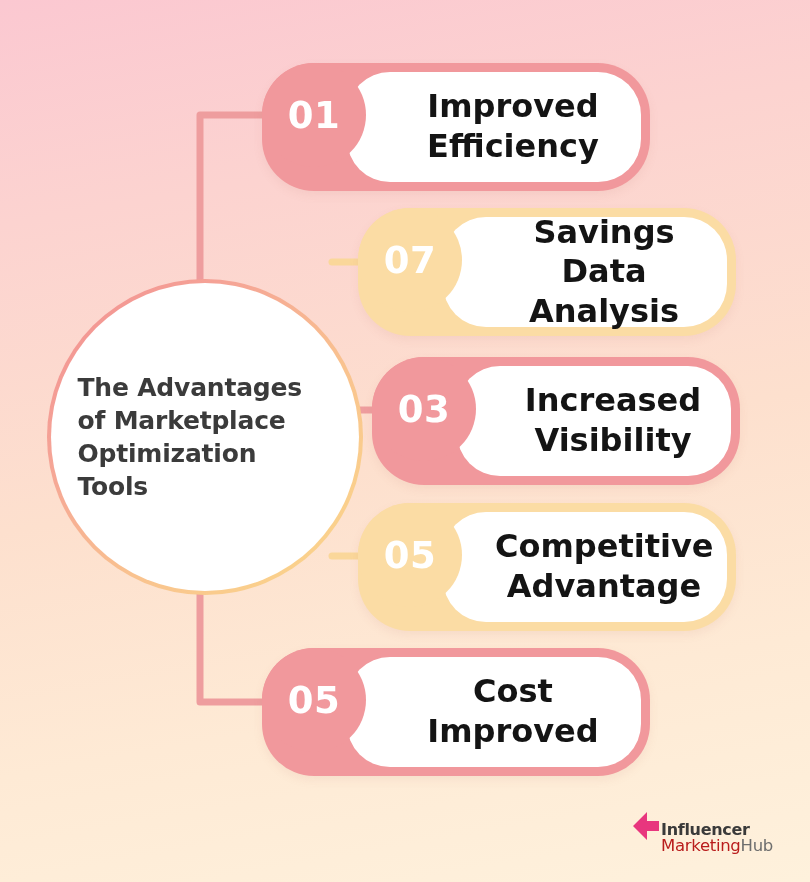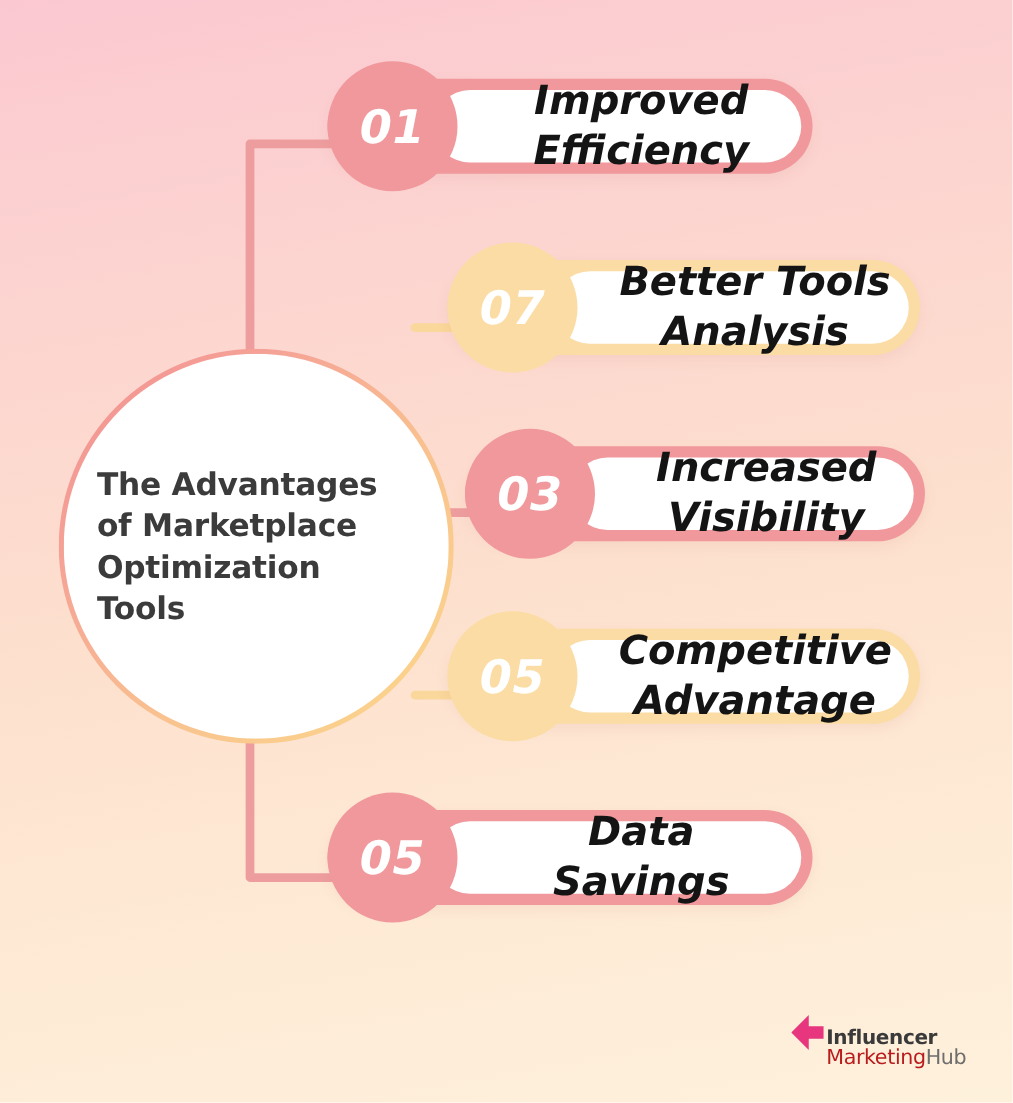--- a/index.html
+++ b/index.html
@@ -33,27 +33,25 @@
     font-size:25px;
     font-weight:bold;
     line-height:1.32;
     color:#3B3B3B;
     letter-spacing:-0.2px;
   }
 
   
   .item {
     position:absolute;
-    height:76px;
+    height:128px;
     border-radius:52px;
     background:var(--accent);
     display:flex;
-    align-items:center;
     box-shadow:0 4px 10px rgba(190,120,110,0.10);
-    font-style:italic;
   }
   .badge {
     width:104px;
     flex:0 0 104px;
     height:104px;
     border-radius:52px;
     background:var(--accent);
     display:flex;
     align-items:center;
     justify-content:center;
@@ -134,42 +132,42 @@
   <div class="item pink" id="item-1">
     <div class="badge">01</div>
     <div class="panel">
       <div class="panel-text">Improved Efficiency</div>
     </div>
   </div>
 
   <div class="item yellow" id="item-2">
     <div class="badge">07</div>
     <div class="panel">
-      <div class="panel-text">Better Tools Analysis</div>
+      <div class="panel-text">Savings Data Analysis</div>
     </div>
   </div>
 
   <div class="item pink" id="item-3">
     <div class="badge">03</div>
     <div class="panel">
       <div class="panel-text">Increased Visibility</div>
     </div>
   </div>
 
   <div class="item yellow" id="item-4">
     <div class="badge">05</div>
     <div class="panel">
       <div class="panel-text">Competitive Advantage</div>
     </div>
   </div>
 
   <div class="item pink" id="item-5">
     <div class="badge">05</div>
     <div class="panel">
-      <div class="panel-text">Data Savings</div>
+      <div class="panel-text">Cost Improved</div>
     </div>
   </div>
 
   <div class="logo">
     <svg class="logo-arrow" viewBox="0 0 26 36">
       <path d="M0 18 L14 4 L14 13 L26 13 L26 23 L14 23 L14 32 Z" fill="#E8367E"></path>
     </svg>
     <div class="logo-words">
       <span class="logo-line1">Influencer</span>
       <span class="logo-line2"><b>Marketing</b><span>Hub</span></span>

